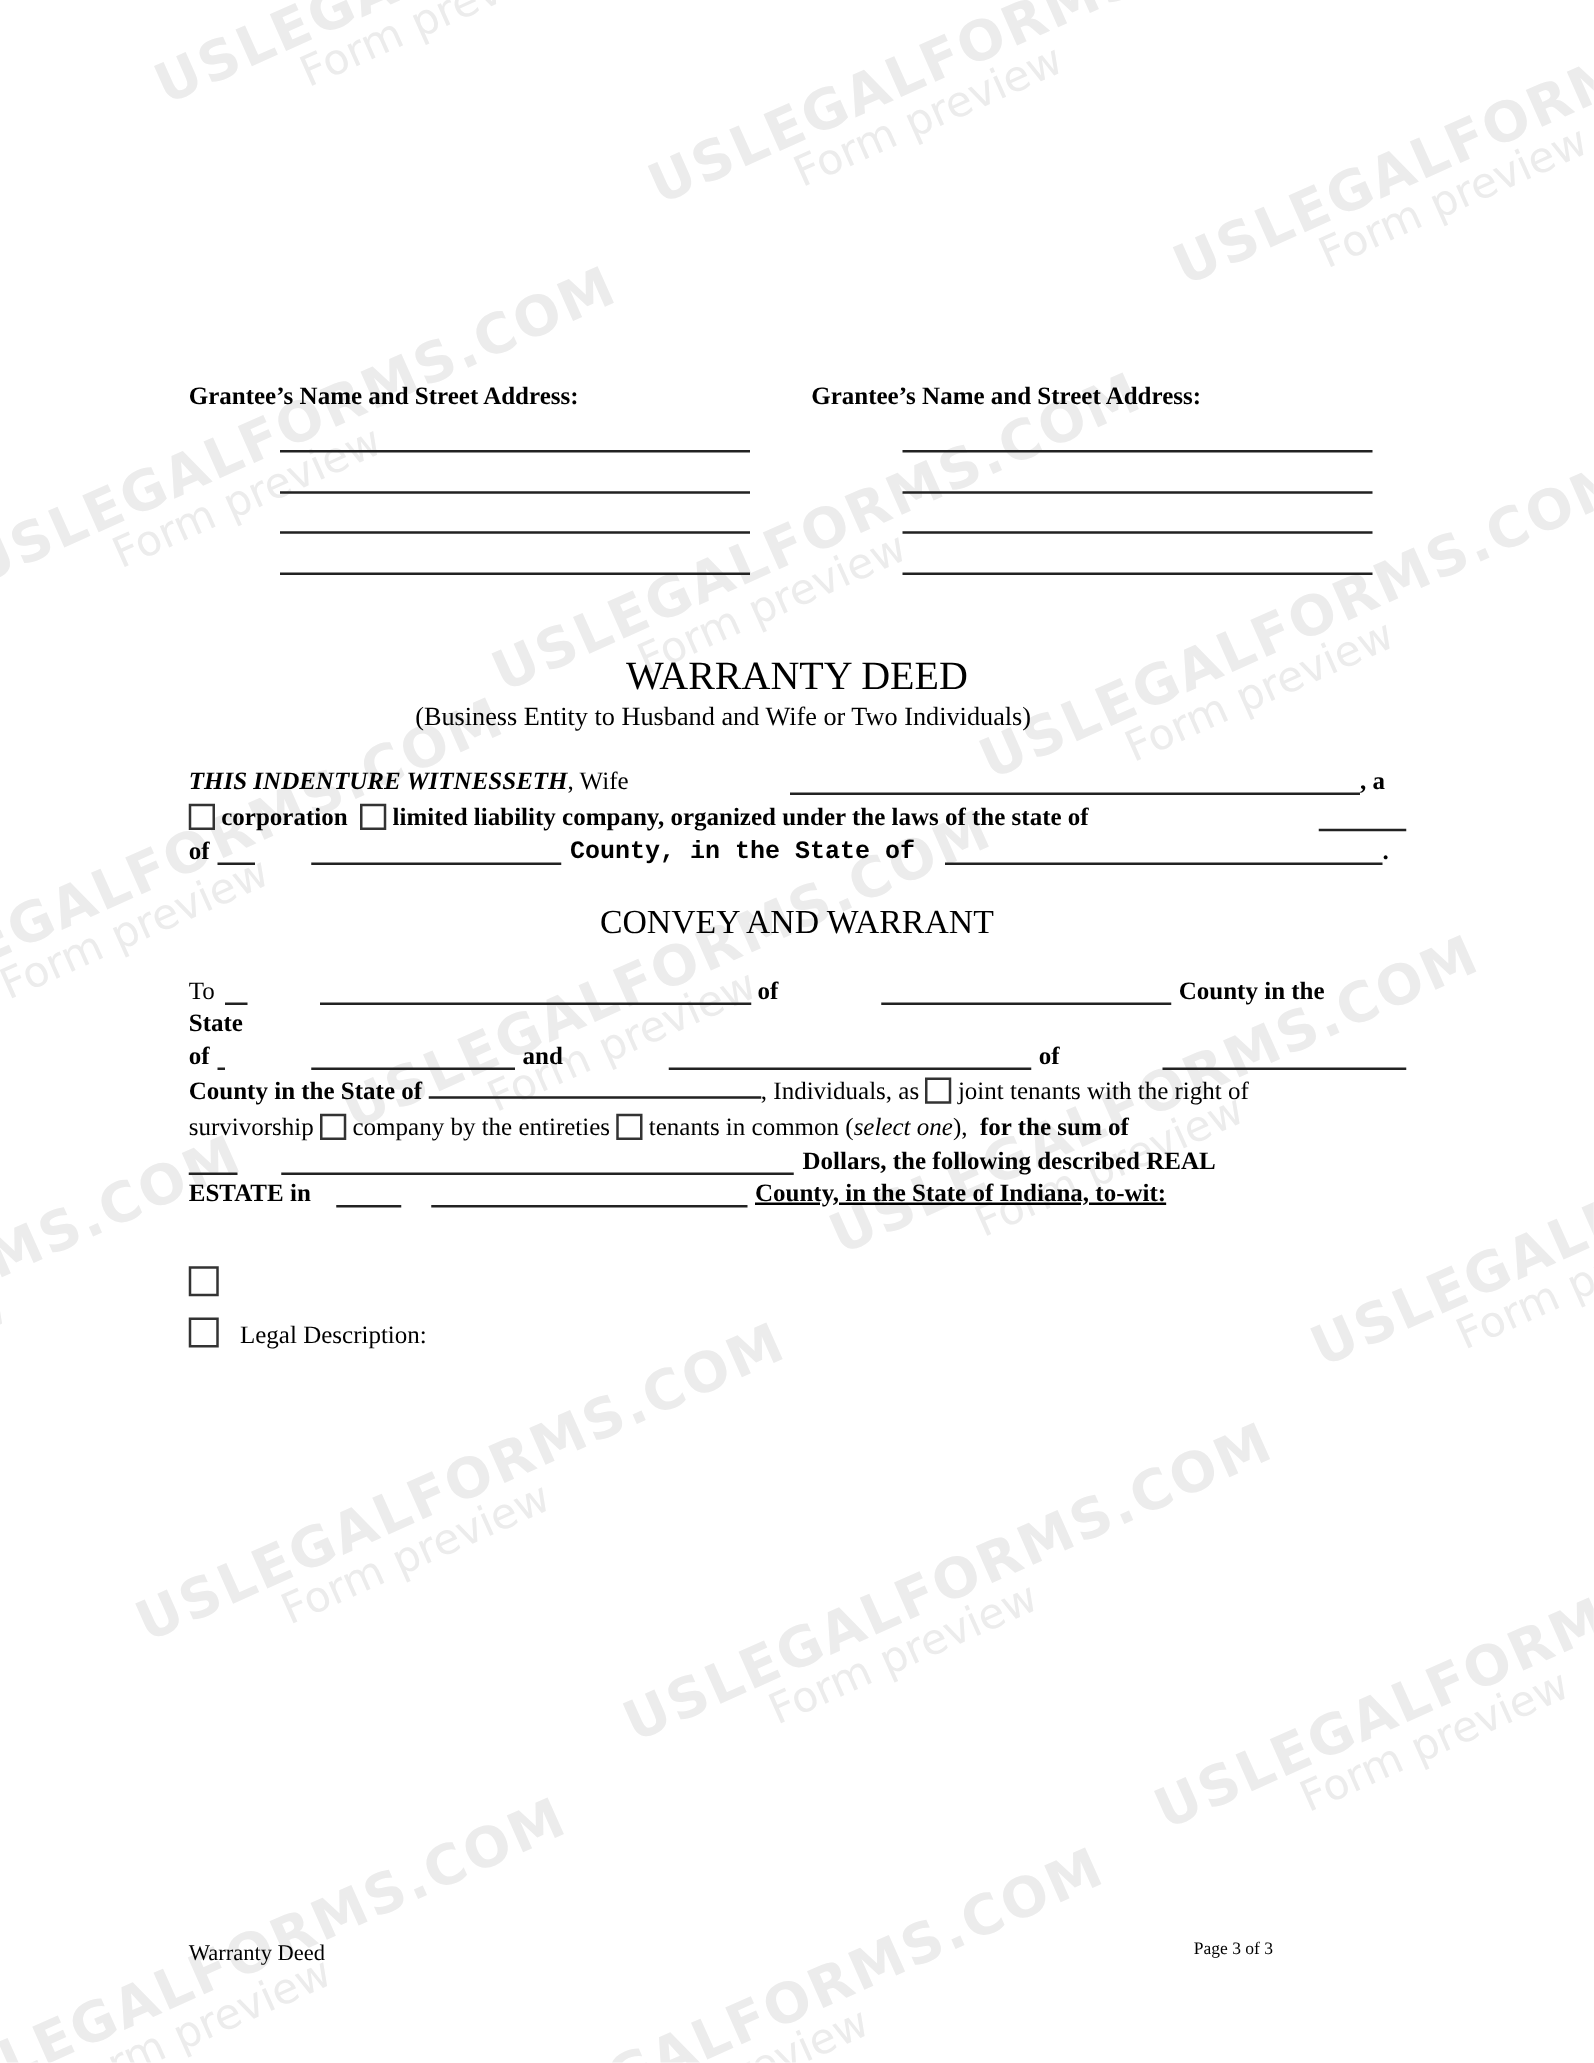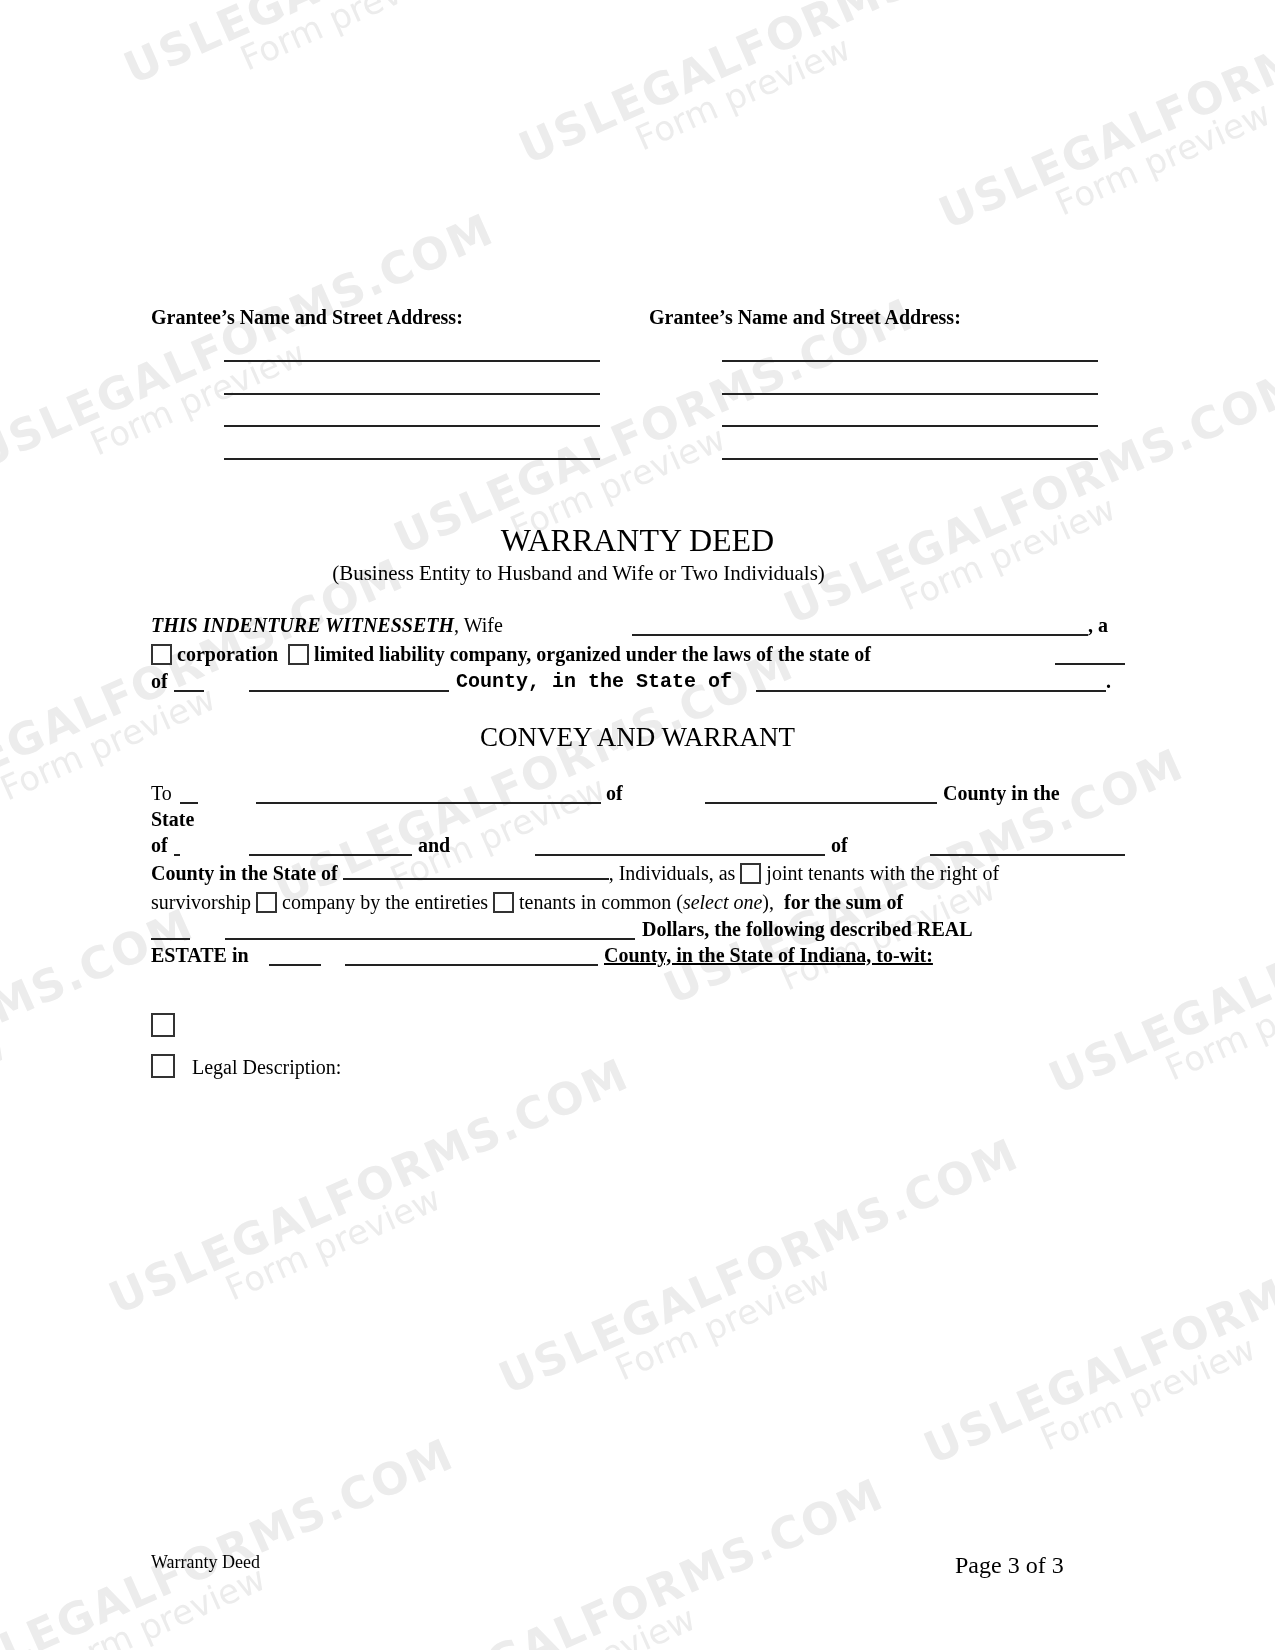--- a/index.html
+++ b/index.html
@@ -177,15 +177,15 @@
 
   <div class="abs f20" style="left:151px;top:1013px;">
     <span class="cb" style="width:24px;height:24px;margin-right:12px;"></span>
   </div>
   <div class="abs f20" style="left:151px;top:1054px;">
     <span class="cb" style="width:24px;height:24px;margin-right:12px;"></span>
     <span>Legal Description:</span>
   </div>
 
   <div class="abs" style="left:151px;top:1552px;font-size:18px;">Warranty Deed</div>
-  <div class="abs" style="left:955px;top:1552px;font-size:24px;">Page 3 of 3</div>
+  <div class="abs" style="left:955px;top:1552px;font-size:14px;">Page 3 of 3</div>
 
 </div>
 
 </body></html>

